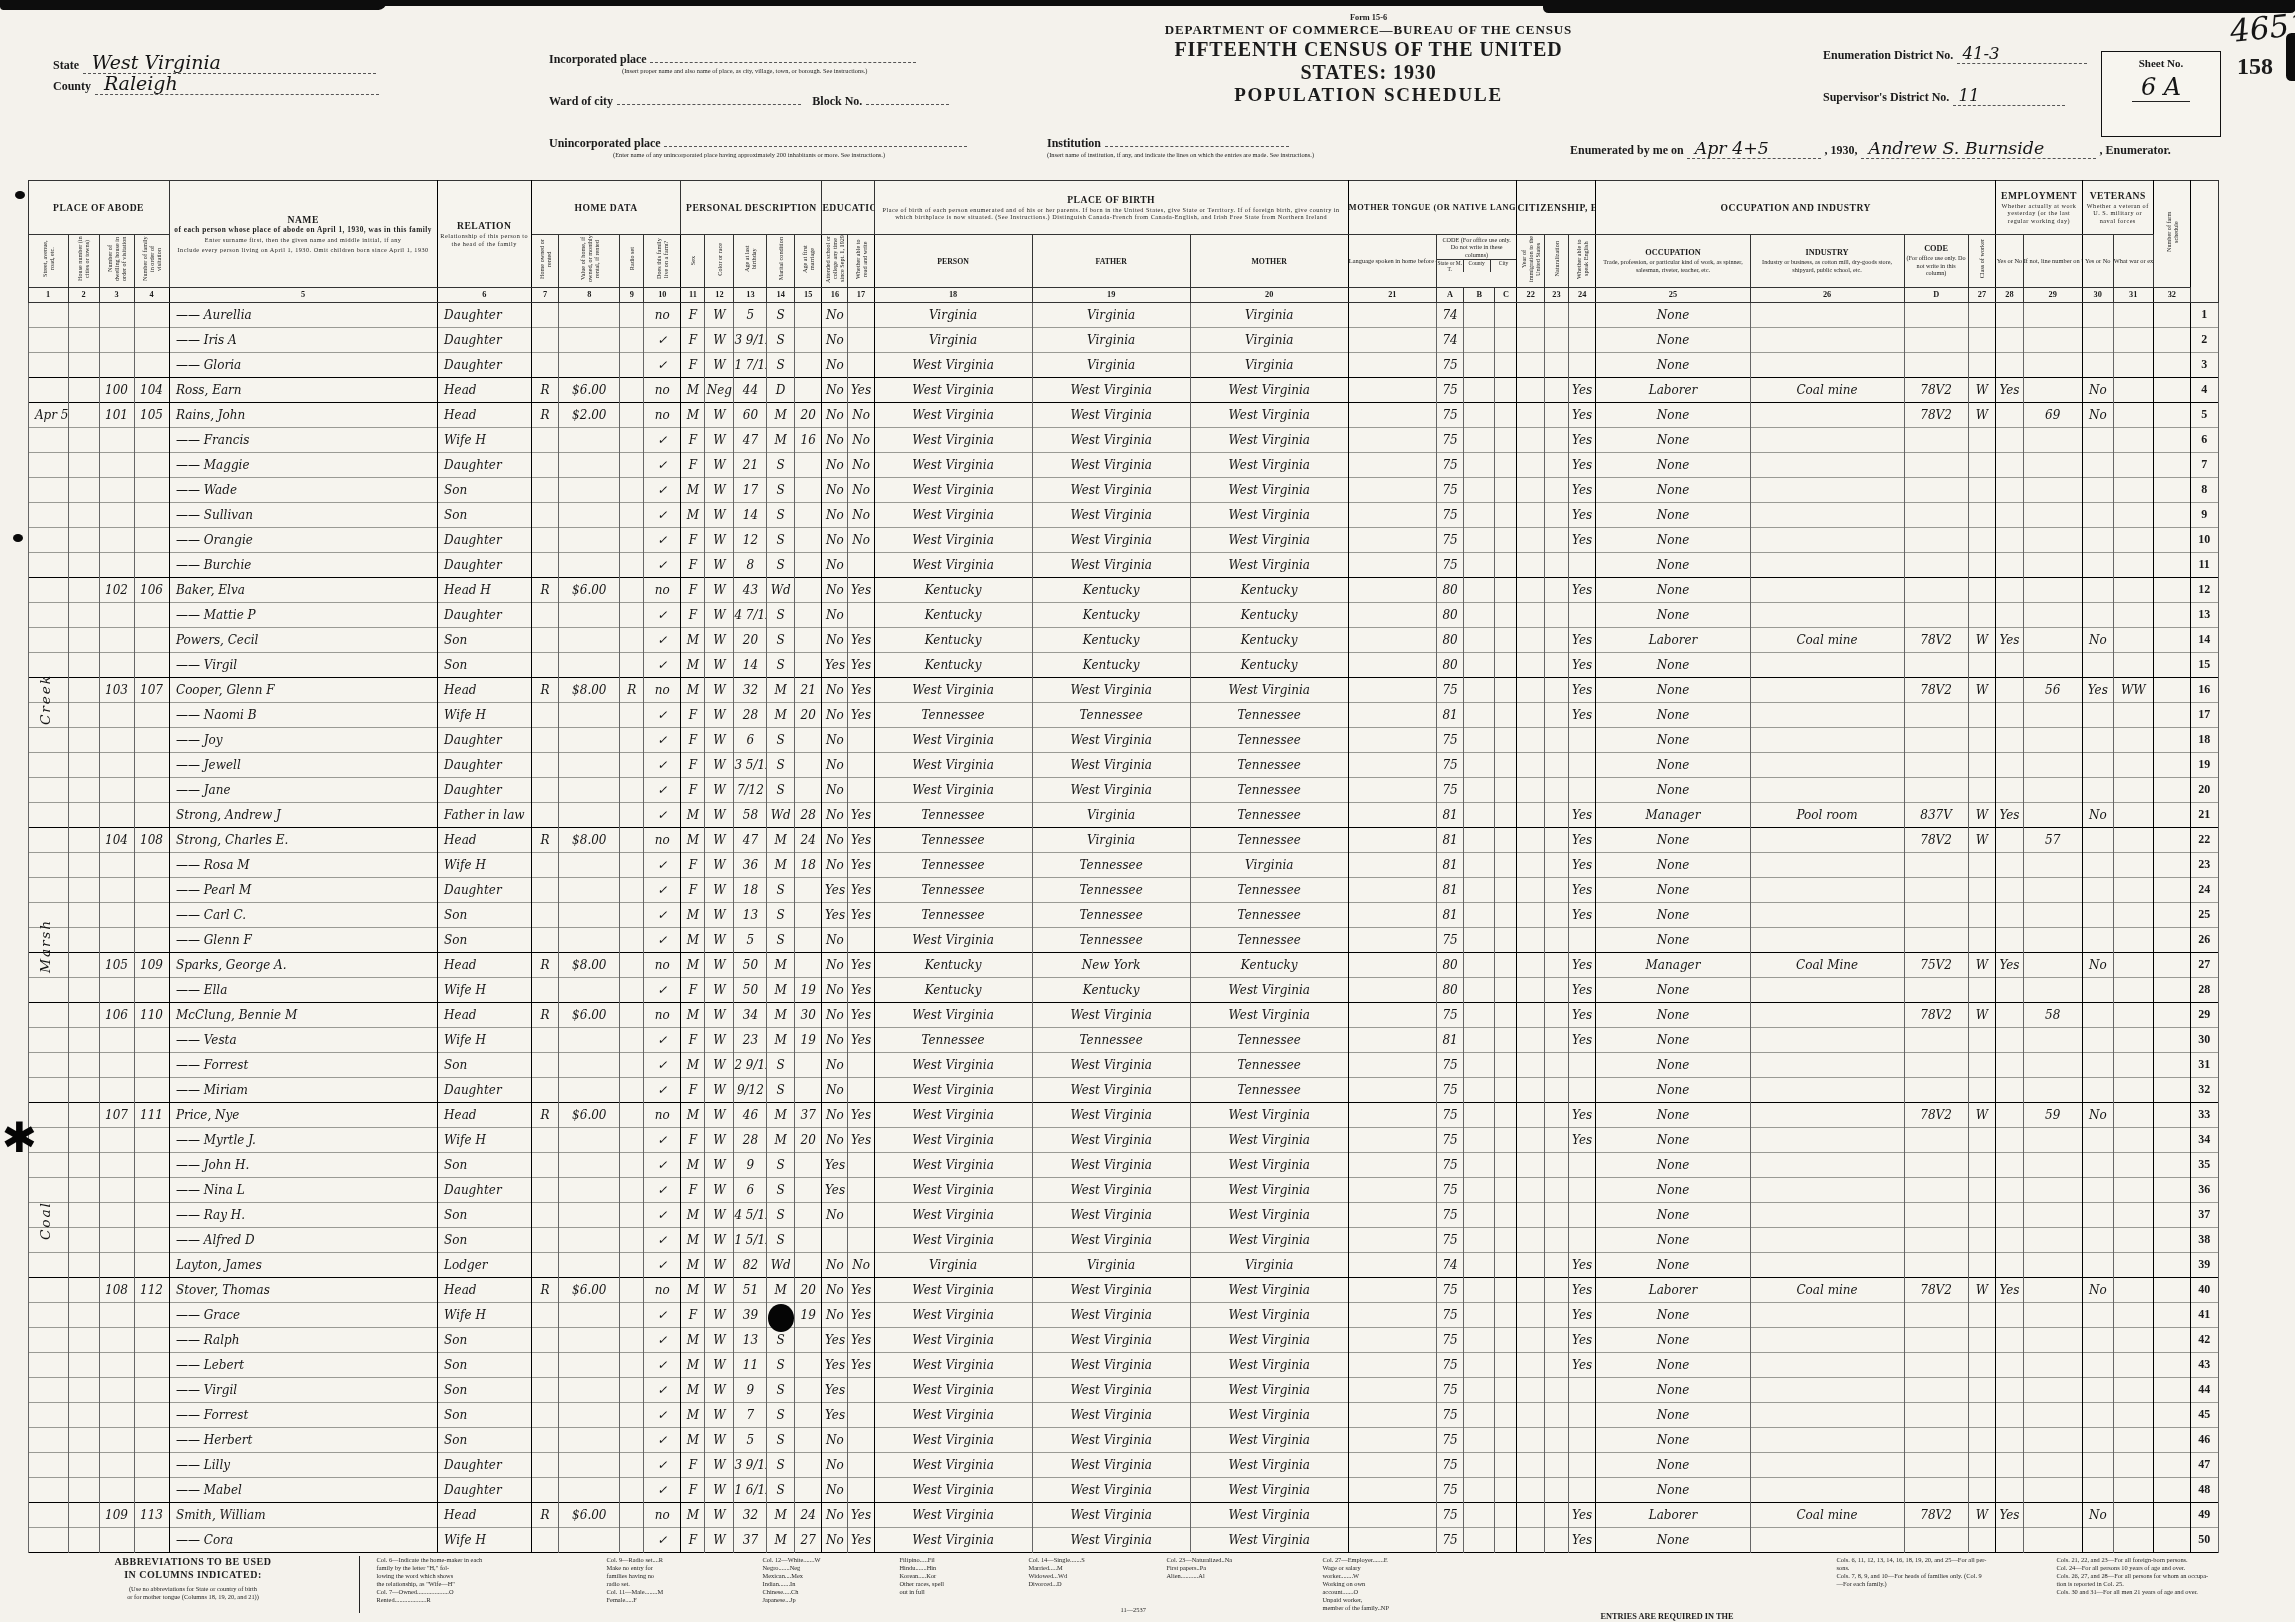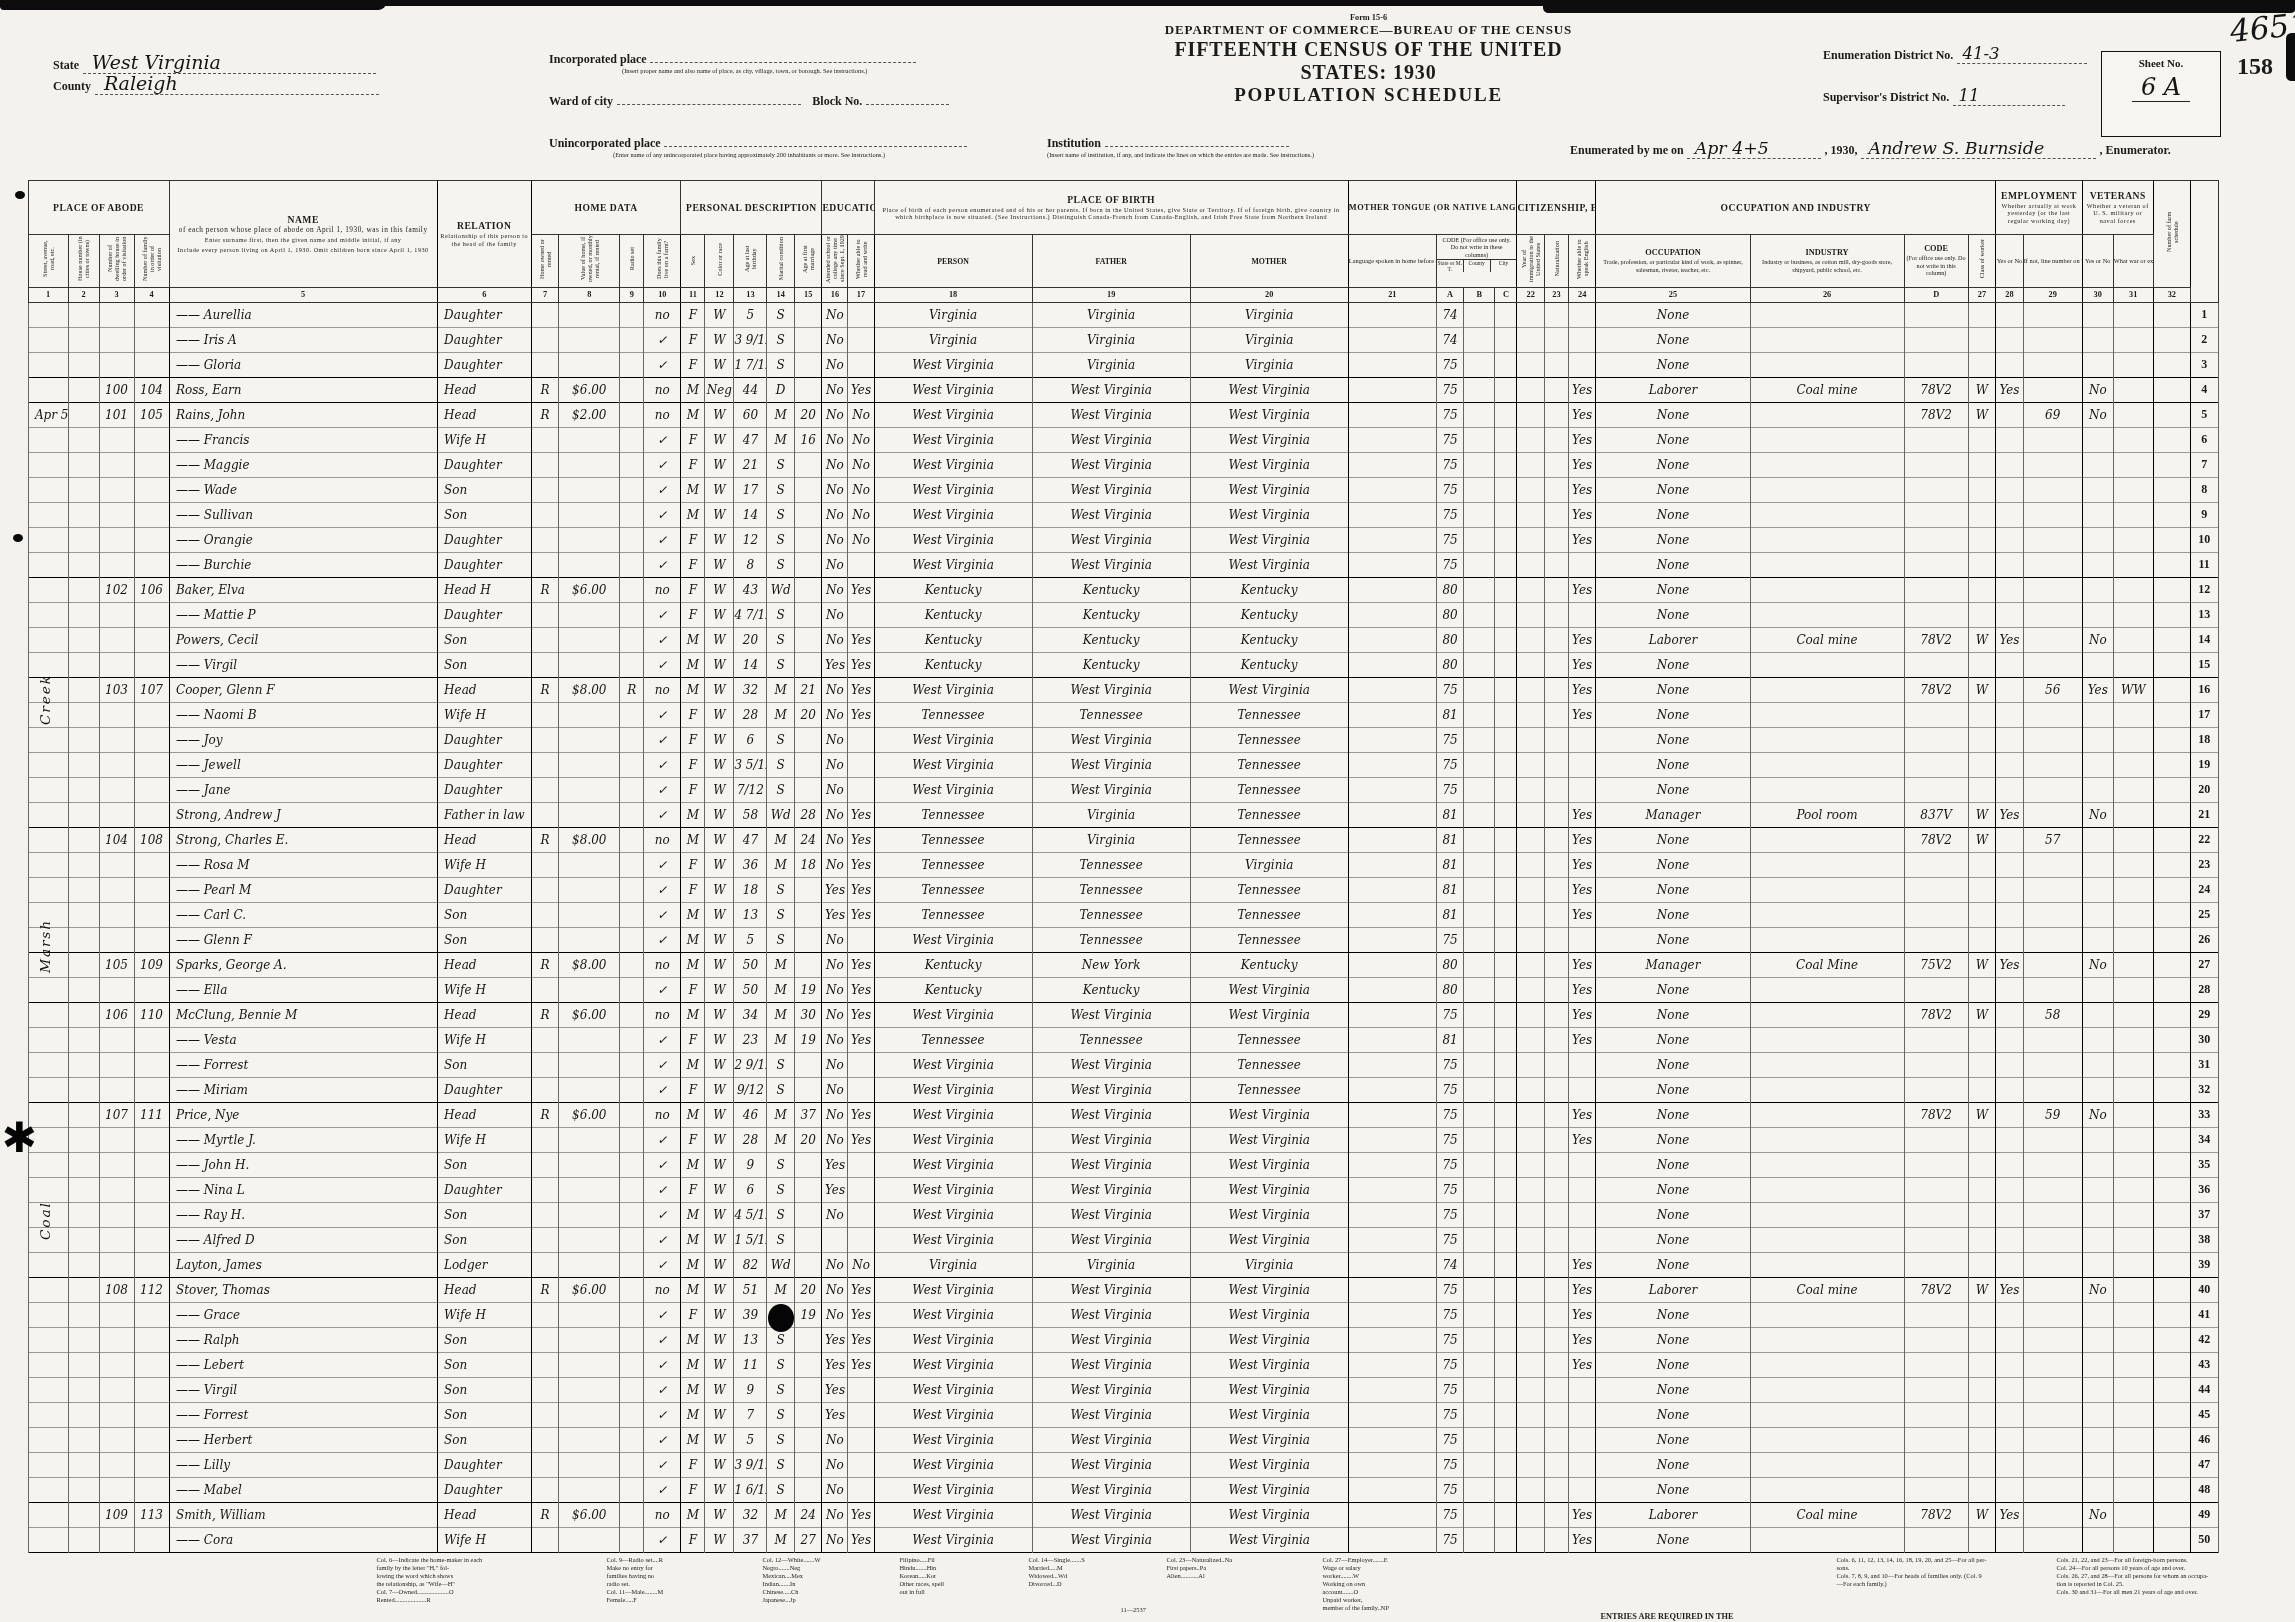--- a/index.html
+++ b/index.html
@@ -174,21 +174,21 @@
         <col style="width: 31px;">
         <col style="width: 40px;">
         <col style="width: 37px;">
         <col style="width: 27.5px;">
       </colgroup>
     <thead>
       <tr class="r1">
         <th colspan="4" class="g">PLACE OF ABODE</th>
         <th rowspan="2" class="g hr">
           <div class="gt">NAME</div>
-          <div class="gd" style="font-weight:normal;font-size:7.3px;">of each person whose place of abode on April 1, 1930, was in this family</div>
+          <div class="gd" style="font-weight:bold;font-size:7.3px;">of each person whose place of abode on April 1, 1930, was in this family</div>
           <div class="gd">Enter surname first, then the given name and middle initial, if any</div>
           <div class="gd">Include every person living on April 1, 1930.  Omit children born since April 1, 1930</div>
         </th>
         <th rowspan="2" class="g hr">
           <div class="gt">RELATION</div>
           <div class="gd">Relationship of this person to the head of the family</div>
         </th>
         <th colspan="4" class="g">HOME DATA</th>
         <th colspan="5" class="g">PERSONAL DESCRIPTION</th>
         <th colspan="2" class="g">EDUCATION</th>
@@ -2254,20 +2254,26 @@
 
   <div class="mdot" style="left:14.7px;top:191px;"></div>
   <div class="mdot" style="left:13px;top:534px;"></div>
   <div class="mstar" style="left:1.8px;top:1117px;">✱</div>
   <div class="mword hw" style="left:37px;top:725px;">Creek</div>
   <div class="mword hw" style="left:37px;top:973px;">Marsh</div>
   <div class="mword hw" style="left:37px;top:1240px;">Coal</div>
   <div class="blot" style="left:768px;top:1304px;width:26px;height:27.5px;"></div>
 
   <div class="ftr">
+    <div class="blk" style="left:0;width:331px;border-right:1.4px solid #222;height:57px;">
+      <div class="ab-title ftxt">ABBREVIATIONS TO BE USED
+IN COLUMNS INDICATED:</div>
+      <div class="ab-note ftxt">(Use no abbreviations for State or country of birth
+or for mother tongue (Columns 18, 19, 20, and 21))</div>
+    </div>
     <div class="blk ftxt" style="left:349px;width:211px;">Col. 6—Indicate the home-maker in each
 family by the letter "H," fol-
 lowing the word which shows
 the relationship, as "Wife—H"
 Col. 7—Owned....................O
 Rented....................R</div>
     <div class="blk ftxt" style="left:579px;width:138px;">Col. 9—Radio set....R
 Make no entry for
 families having no
 radio set.

